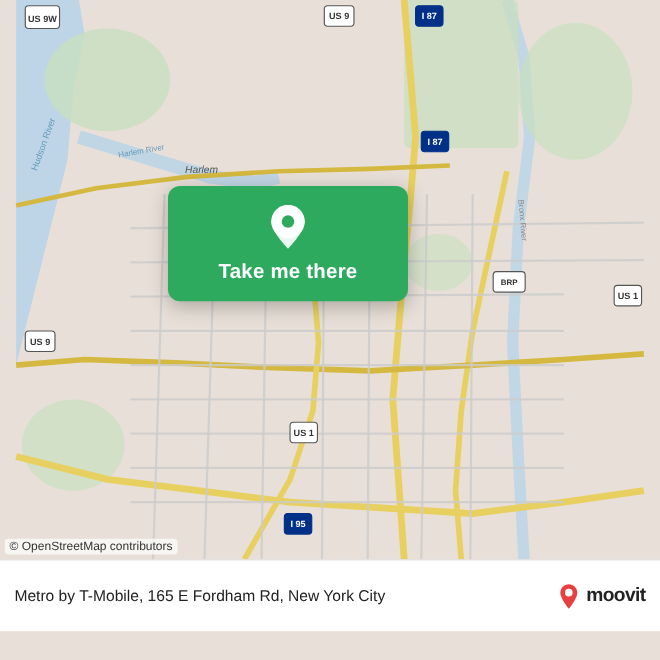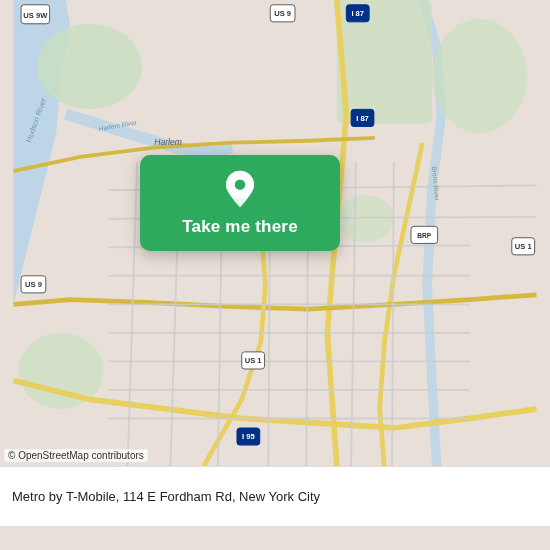--- a/index.html
+++ b/index.html
@@ -204,14 +204,22 @@
 
       <circle cx="20" cy="18" r="6" fill="#2eaa5f"></circle>
     </svg>
     <span id="take-me-there-label">Take me there</span>
   </div>
 
   <div id="osm-credit">© OpenStreetMap contributors</div>
 </div>
 
 <div id="footer">
-  <span id="footer-text">Metro by T-Mobile, 114 E Fordham Rd, New York City</span>
+  <span id="footer-text">Metro by T-Mobile, 165 E Fordham Rd, New York City</span>
+  <div id="moovit-logo">
+
+    <svg id="moovit-pin" viewBox="0 0 22 28" xmlns="http://www.w3.org/2000/svg">
+      <path d="M11,1 C6.03,1 2,5.03 2,10 C2,16.5 11,27 11,27 C11,27 20,16.5 20,10 C20,5.03 15.97,1 11,1 Z" fill="#e84040"></path>
+      <circle cx="11" cy="10" r="4" fill="white"></circle>
+    </svg>
+    <span id="moovit-text">moovit</span>
+  </div>
 </div>
 
 </body></html>

